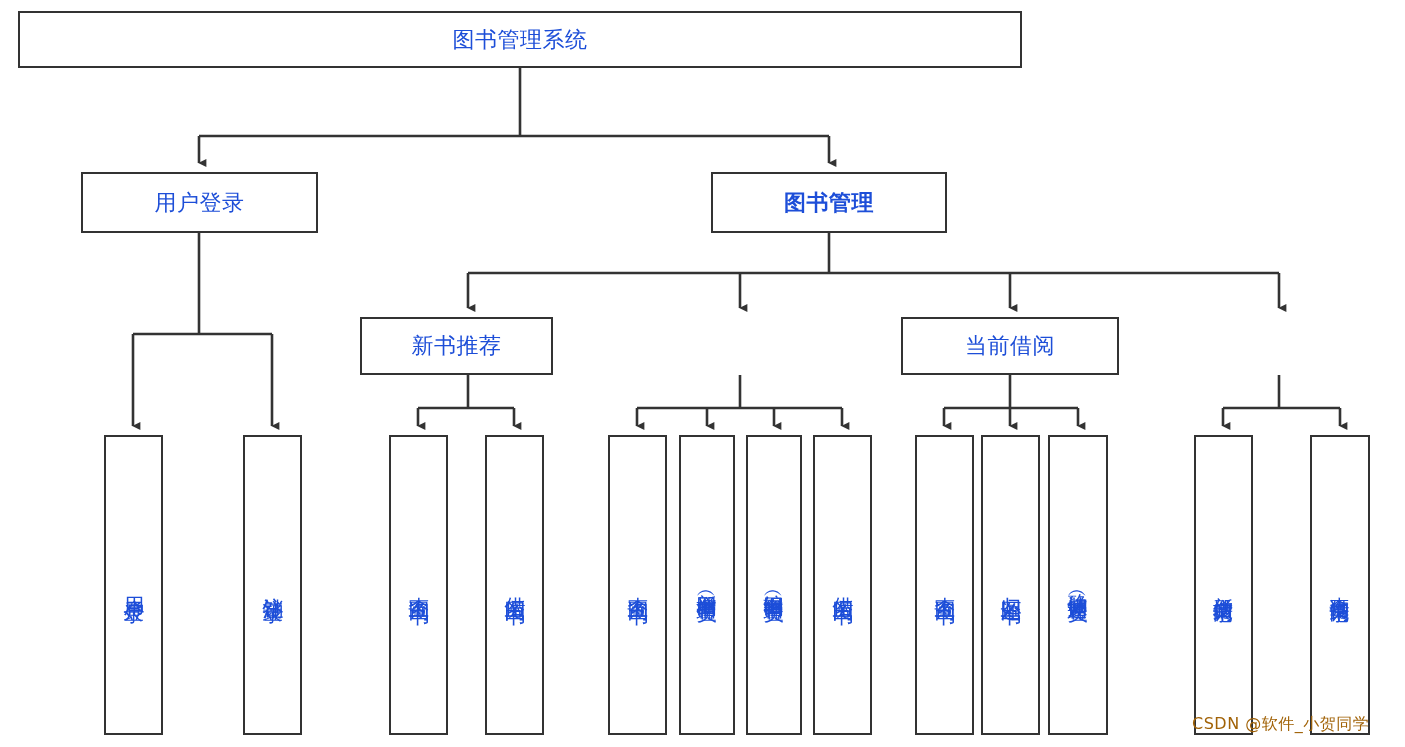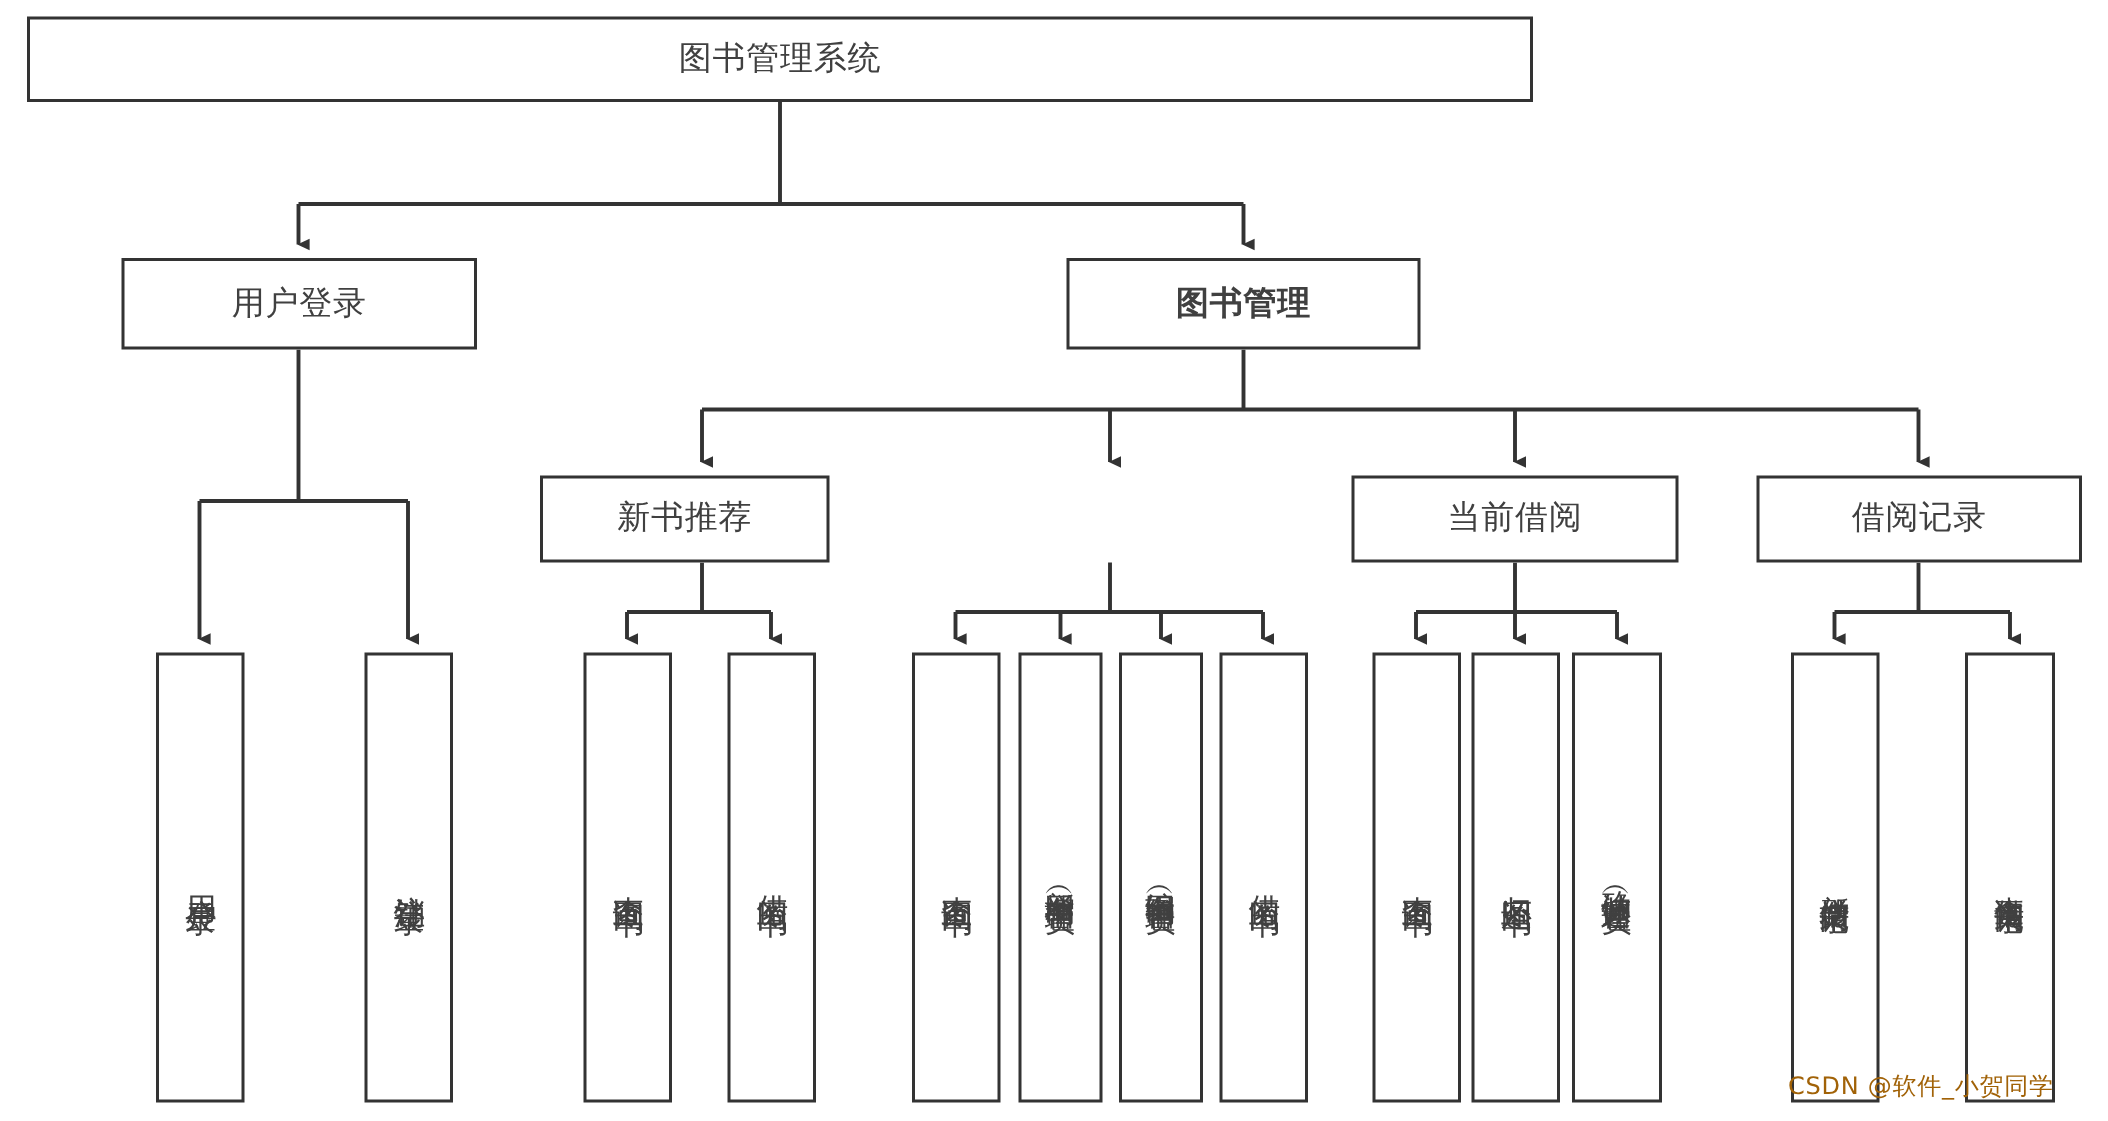--- a/index.html
+++ b/index.html
@@ -26,21 +26,21 @@
     pointer-events: none;
   }
   .node {
     position: absolute;
     box-sizing: border-box;
     border: 2.2px solid #333333;
     background: #ffffff;
     display: flex;
     align-items: center;
     justify-content: center;
-    color: #404040;
+    color: #1d4ed8;
   }
   .node .label {
     display: block;
     text-align: center;
     line-height: 1.16;
     white-space: nowrap;
   }
   .node.horizontal .label {
     font-size: 22px;
     letter-spacing: 0.5px;
@@ -137,23 +137,20 @@
   <div class="node horizontal" style="left:711px; top:172px; width:236px; height:61px;font-weight:bold;">
     <span class="label">图书管理</span>
   </div>
 
   <div class="node horizontal" style="left:360px; top:317px; width:193px; height:58px;">
     <span class="label">新书推荐</span>
   </div>
   <div class="node horizontal" style="left:901px; top:317px; width:218px; height:58px;">
     <span class="label">当前借阅</span>
   </div>
-  <div class="node horizontal" style="left:1171px; top:317px; width:217px; height:58px;">
-    <span class="label">借阅记录</span>
-  </div>
 
   <div class="node vertical" style="left:104px; top:435px; width:59px; height:300px;">
     <span class="label">用户登录</span>
   </div>
   <div class="node vertical" style="left:243px; top:435px; width:59px; height:300px;">
     <span class="label">注销登录</span>
   </div>
   <div class="node vertical" style="left:389px; top:435px; width:59px; height:300px;">
     <span class="label">查询图书</span>
   </div>

